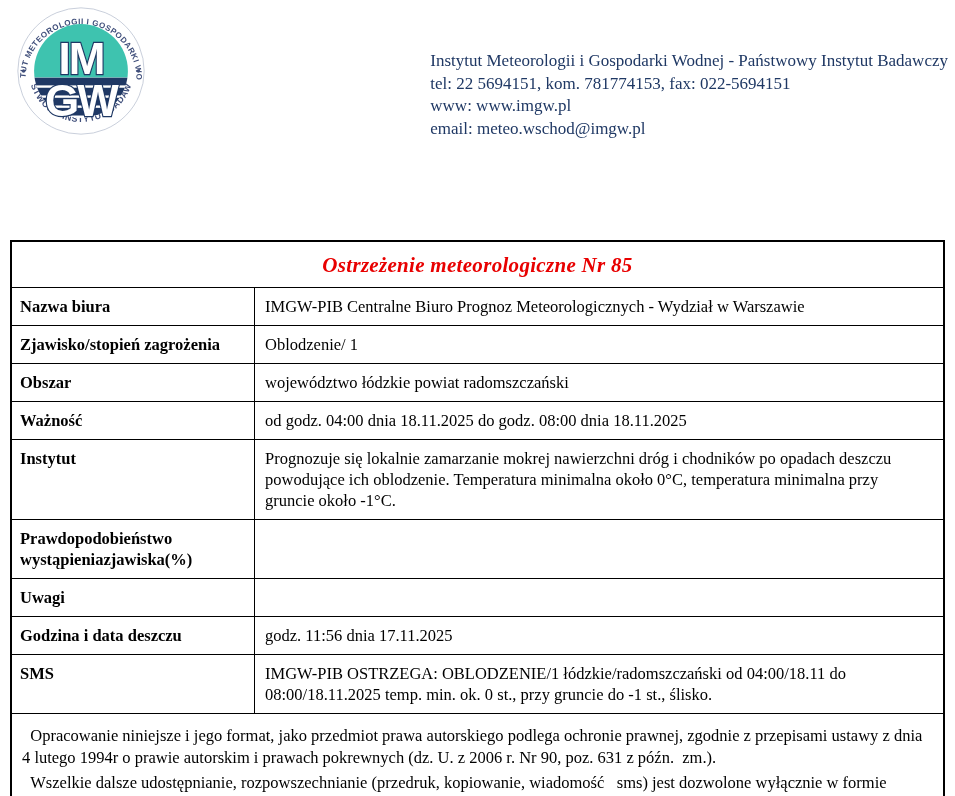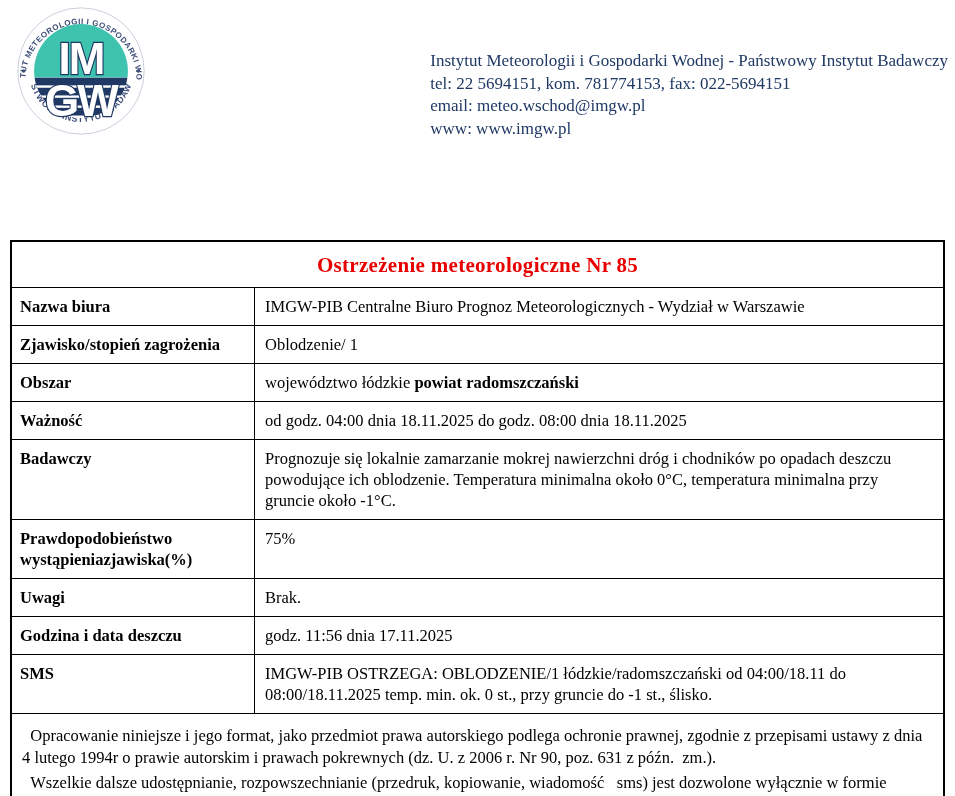--- a/index.html
+++ b/index.html
@@ -39,36 +39,36 @@
   
   .doc{
     position:absolute;top:240px;left:10px;
     width:935px;box-sizing:border-box;
     border:2px solid #000;background:#fff;
   }
   .title-row{border-bottom:1px solid #000;text-align:center;padding:11px 0 9px 0;}
   .title{
     margin:0;display:block;
     font-size:21px;font-weight:bold;color:var(--red);
-    letter-spacing:0.3px;white-space:pre-wrap;
+    letter-spacing:0.3px;white-space:pre-wrap;font-style:italic;
   }
   .row{display:flex;border-bottom:1px solid #000;}
   .cell-label{
     flex:0 0 243px;box-sizing:border-box;
     border-right:1px solid #000;
     font-weight:bold;
     padding:8px 16px 8px 8px;
     font-size:16.5px;line-height:21px;
   }
   .cell-value{
     flex:1;min-width:0;
     padding:8px 12px 8px 10px;
     font-size:16.5px;line-height:21px;
   }
-  .cell-value .b{font-weight:bold;text-align:right;}
+  .cell-value .b{font-weight:normal;text-align:right;}
   .copyright{padding:7px 8px 7px 6px;font-size:16.5px;line-height:21.5px;}
   .copyright p{margin:4px;white-space:pre-wrap;}
 </style>
 </head>
 <body>
 
 <div class="letterhead">
   <svg class="logo" viewBox="0 0 140 140" aria-hidden="true">
     <defs>
       <clipPath id="innerClip">
@@ -101,23 +101,23 @@
   </svg>
 
   <div class="addr">
 
       <div class="addr-line">Instytut Meteorologii i Gospodarki Wodnej - Państwowy Instytut Badawczy</div>
 
 
 
       <div class="addr-line">tel: 22 5694151, kom. 781774153, fax: 022-5694151</div>
 
+      <div class="addr-line">www: www.imgw.pl</div>
+
       <div class="addr-line">email: meteo.wschod@imgw.pl</div>
-
-      <div class="addr-line">www: www.imgw.pl</div>
     </div>
 </div>
 
 <section class="doc">
   <div class="title-row">
     <h1 class="title">Ostrzeżenie meteorologiczne Nr 85</h1>
   </div>
 
   <div>
 
@@ -135,32 +135,30 @@
         <div class="cell-label">Obszar</div>
         <div class="cell-value"><span>województwo łódzkie </span><span class="b">powiat radomszczański</span></div>
       </div>
 
       <div class="row">
         <div class="cell-label">Ważność</div>
         <div class="cell-value"><span>od godz. 04:00 dnia 18.11.2025 do godz. 08:00 dnia 18.11.2025</span></div>
       </div>
 
       <div class="row">
-        <div class="cell-label">Badawczy</div>
+        <div class="cell-label">Instytut</div>
         <div class="cell-value"><span>Prognozuje się lokalnie zamarzanie mokrej nawierzchni dróg i chodników po opadach deszczu powodujące ich oblodzenie. Temperatura minimalna około 0°C, temperatura minimalna przy gruncie około -1°C.</span></div>
       </div>
 
       <div class="row">
         <div class="cell-label">Prawdopodobieństwo wystąpieniazjawiska(%)</div>
-        <div class="cell-value"><span>75%</span></div>
       </div>
 
       <div class="row">
         <div class="cell-label">Uwagi</div>
-        <div class="cell-value"><span>Brak.</span></div>
       </div>
 
       <div class="row">
         <div class="cell-label">Godzina i data deszczu</div>
         <div class="cell-value"><span>godz. 11:56 dnia 17.11.2025</span></div>
       </div>
 
       <div class="row">
         <div class="cell-label">SMS</div>
         <div class="cell-value"><span>IMGW-PIB OSTRZEGA: OBLODZENIE/1 łódzkie/radomszczański od 04:00/18.11 do 08:00/18.11.2025 temp. min. ok. 0 st., przy gruncie do -1 st., ślisko.</span></div>

